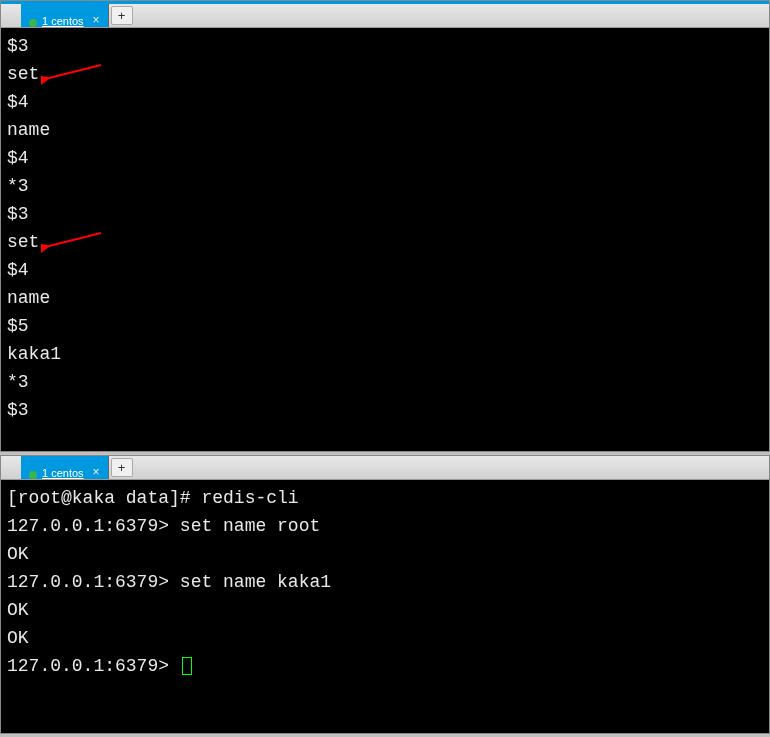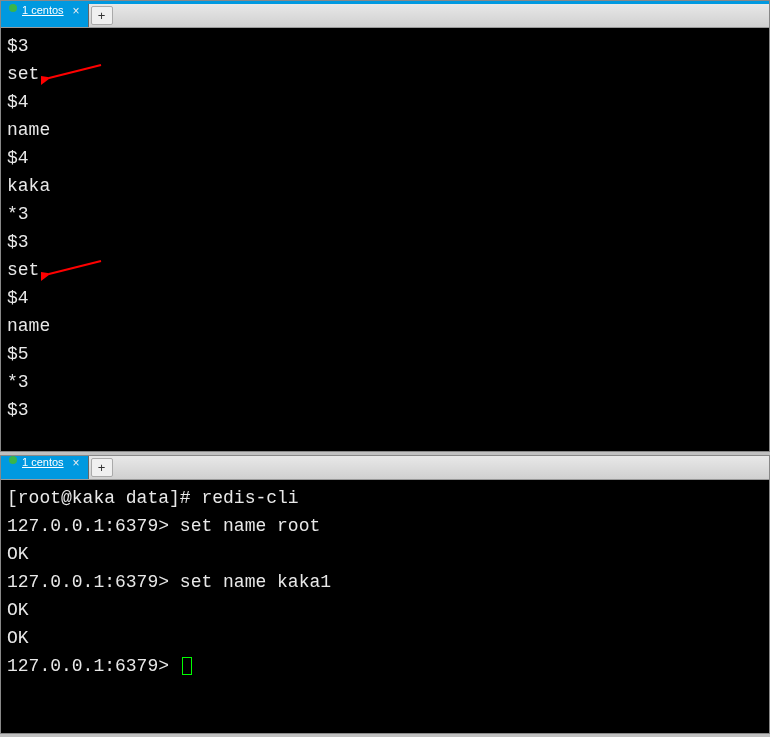--- a/index.html
+++ b/index.html
@@ -28,28 +28,29 @@
     }
     .tab-bar {
       height: 24px;
       background: linear-gradient(to bottom, #e8e8e8, #d0d0d0);
       display: flex;
       align-items: stretch;
       border-bottom: 1px solid #999;
     }
     .tab {
       display: flex;
-      align-items: flex-start;
+      align-items: flex-end;
       padding: 0 8px;
       background: #0099e0;
       border-right: 1px solid #666;
       font-size: 11px;
       color: #fff;
       gap: 5px;
       cursor: pointer;
+      margin-left: 20px;
     }
     .tab-indicator {
       width: 8px;
       height: 8px;
       border-radius: 50%;
       background: #3ab54a;
       display: inline-block;
     }
     .tab-label {
       text-decoration: underline;
@@ -135,37 +136,37 @@
           <marker id="ah1" markerWidth="8" markerHeight="8" refX="1" refY="3" orient="auto">
             <polygon points="0,0 0,6 7,3" fill="#ff0000" transform="rotate(180 3.5 3)"></polygon>
           </marker>
         </defs>
         <line x1="60" y1="3" x2="8" y2="16" stroke="#ff0000" stroke-width="2" marker-end="url(#ah1)"></line>
       </svg>
     </div>
     <div class="line">$4</div>
     <div class="line">name</div>
     <div class="line">$4</div>
-    <div class="line">kaka</div>
     <div class="line">*3</div>
     <div class="line">$3</div>
     <div class="annotated-line">
       <span class="line">set</span>
       <svg class="arrow-svg" viewBox="0 0 70 24">
         <defs>
           <marker id="ah2" markerWidth="8" markerHeight="8" refX="1" refY="3" orient="auto">
             <polygon points="0,0 0,6 7,3" fill="#ff0000" transform="rotate(180 3.5 3)"></polygon>
           </marker>
         </defs>
         <line x1="60" y1="3" x2="8" y2="16" stroke="#ff0000" stroke-width="2" marker-end="url(#ah2)"></line>
       </svg>
     </div>
     <div class="line">$4</div>
     <div class="line">name</div>
     <div class="line">$5</div>
+    <div class="line">kaka1</div>
     <div class="line">*3</div>
     <div class="line">$3</div>
   </div>
 </div>
 
 <div class="terminal-window bottom">
   <div class="tab-bar">
     <div class="tab">
       <span class="tab-indicator"></span>
       <span class="tab-label">1 centos</span>

